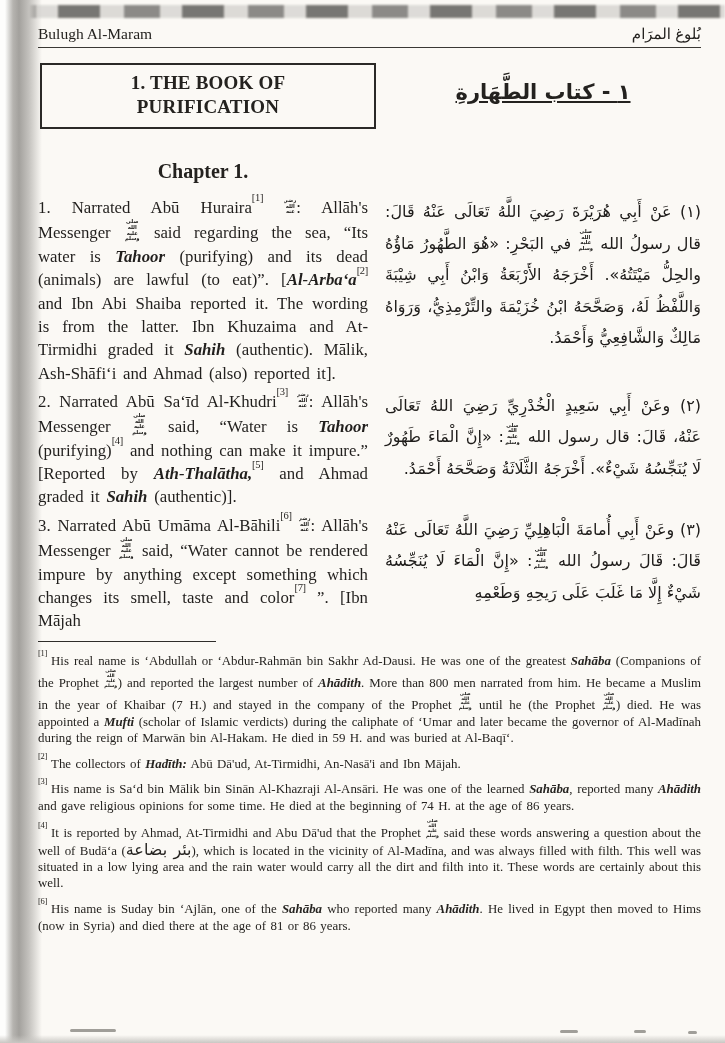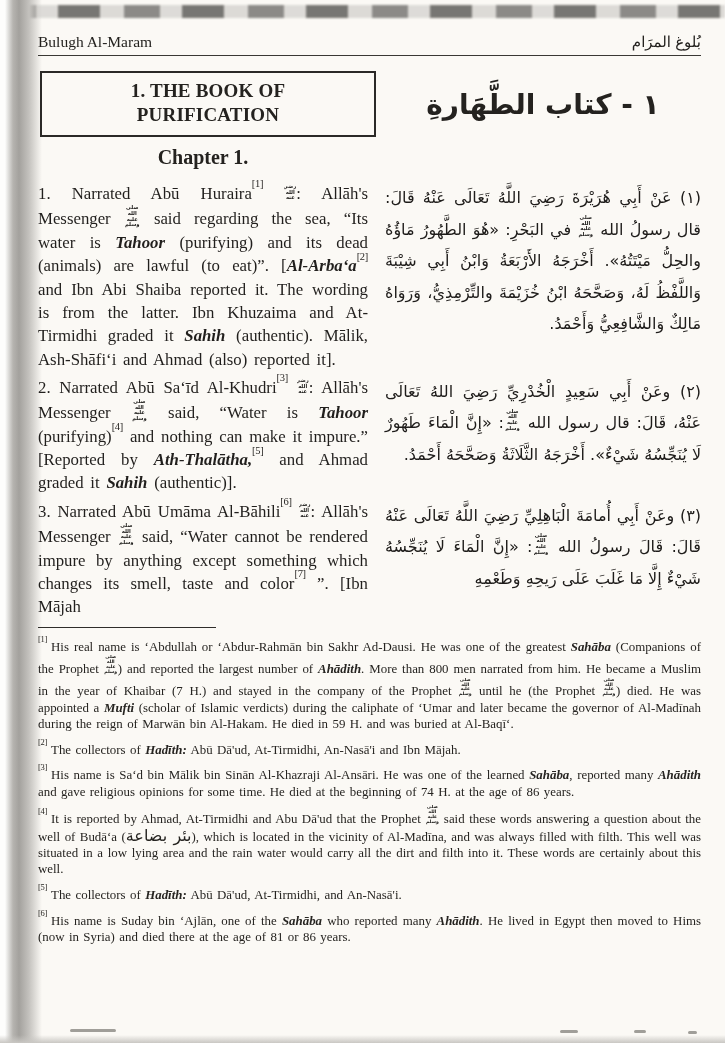--- a/index.html
+++ b/index.html
@@ -34,44 +34,44 @@
   }
   .cut-dash{position:absolute;background:#57554f;opacity:.55;border-radius:2px;filter:blur(.5px);}
   .cd1{left:70px;top:1029px;width:46px;height:3px;}
   .cd2{left:560px;top:1030px;width:18px;height:2.5px;}
   .cd3{left:634px;top:1030px;width:12px;height:2.5px;}
   .cd4{left:688px;top:1031px;width:9px;height:2.5px;}
 
   .content{position:relative;padding:0 24px 0 38px;}
 
   
-  .header{display:flex;align-items:baseline;margin-top:33px;font-size:15.5px;}
+  .header{display:flex;align-items:baseline;margin-top:25px;font-size:15.5px;}
   .header .h-left{flex:1;}
   .header .h-center{flex:1;text-align:center;}
   .header .h-right{flex:1;text-align:right;font-family:Liberation Sans, sans-serif;font-size:15px;}
   .header-rule{border-top:1.7px solid var(--rule);margin-top:4px;}
 
   
   .row{display:flex;gap:17px;align-items:flex-start;}
   .col-en{width:330px;flex:0 0 330px;}
   .col-ar{flex:1;}
 
   
   .title-row{margin-top:15px;}
   .title-box{
     width:336px;margin-left:2px;
     border:2px solid #2b2927;
     text-align:center;font-weight:bold;font-size:19px;line-height:24px;
     padding:6px 4px 8px;letter-spacing:.2px;
   }
   .kitab{
     font-family:"DejaVu Sans",sans-serif;
-    font-weight:bold;font-size:28px;text-align:center;padding-top:17px;
+    font-weight:bold;font-size:21px;text-align:center;padding-top:17px;text-decoration:underline;
   }
-  .chapter-row{margin-top:7px;}
+  .chapter-row{margin-top:29px;}
   .chapter{text-align:center;font-weight:bold;font-size:20px;line-height:26px;}
   .bab{
     font-family:"DejaVu Sans",sans-serif;
     font-weight:bold;font-size:18px;text-align:center;padding-top:7px;
   }
 
   
   .hadith-area{margin-top:12px;}
   .hadith-row{margin-bottom:5px;}
   .en-para{
@@ -163,21 +163,20 @@
     </div>
   </div>
 
   <div class="fn-divider"></div>
 
   <div class="footnotes">
     <div class="fn"><sup class="fn-ref">[1]</sup><span>His real name is ‘Abdullah or ‘Abdur-Rahmān bin Sakhr Ad-Dausi. He was one of the greatest <i>Sahāba</i> (Companions of the Prophet <span class="hon hon-p" dir="rtl">صلى الله عليه وسلم</span>) and reported the largest number of <i>Ahādith</i>. More than 800 men narrated from him. He became a Muslim in the year of Khaibar (7 H.) and stayed in the company of the Prophet <span class="hon hon-p" dir="rtl">صلى الله عليه وسلم</span> until he (the Prophet <span class="hon hon-p" dir="rtl">صلى الله عليه وسلم</span>) died. He was appointed a <i>Mufti</i> (scholar of Islamic verdicts) during the caliphate of ‘Umar and later became the governor of Al-Madīnah during the reign of Marwān bin Al-Hakam. He died in 59 H. and was buried at Al-Baqī‘.</span></div>
     <div class="fn"><sup class="fn-ref">[2]</sup><span>The collectors of <i>Hadīth:</i> Abū Dā'ud, At-Tirmidhi, An-Nasā'i and Ibn Mājah.</span></div>
     <div class="fn"><sup class="fn-ref">[3]</sup><span>His name is Sa‘d bin Mālik bin Sinān Al-Khazraji Al-Ansāri. He was one of the learned <i>Sahāba</i>, reported many <i>Ahādith</i> and gave religious opinions for some time. He died at the beginning of 74 H. at the age of 86 years.</span></div>
     <div class="fn"><sup class="fn-ref">[4]</sup><span>It is reported by Ahmad, At-Tirmidhi and Abu Dā'ud that the Prophet <span class="hon hon-p" dir="rtl">صلى الله عليه وسلم</span> said these words answering a question about the well of Budā‘a (<span class="inline-ar" dir="rtl">بئر بضاعة</span>), which is located in the vicinity of Al-Madīna, and was always filled with filth. This well was situated in a low lying area and the rain water would carry all the dirt and filth into it. These words are certainly about this well.</span></div>
-    <div class="fn"><sup class="fn-ref">[5]</sup><span>The collectors of <i>Hadīth:</i> Abū Dā'ud, At-Tirmidhi, and An-Nasā'i.</span></div>
     <div class="fn"><sup class="fn-ref">[6]</sup><span>His name is Suday bin ‘Ajlān, one of the <i>Sahāba</i> who reported many <i>Ahādith</i>. He lived in Egypt then moved to Hims (now in Syria) and died there at the age of 81 or 86 years.</span></div>
   </div>
 
 </div>
 
 <div class="cut-dash cd1"></div>
 <div class="cut-dash cd2"></div>
 <div class="cut-dash cd3"></div>
 <div class="cut-dash cd4"></div>
 <div class="scan-bottom"></div>

